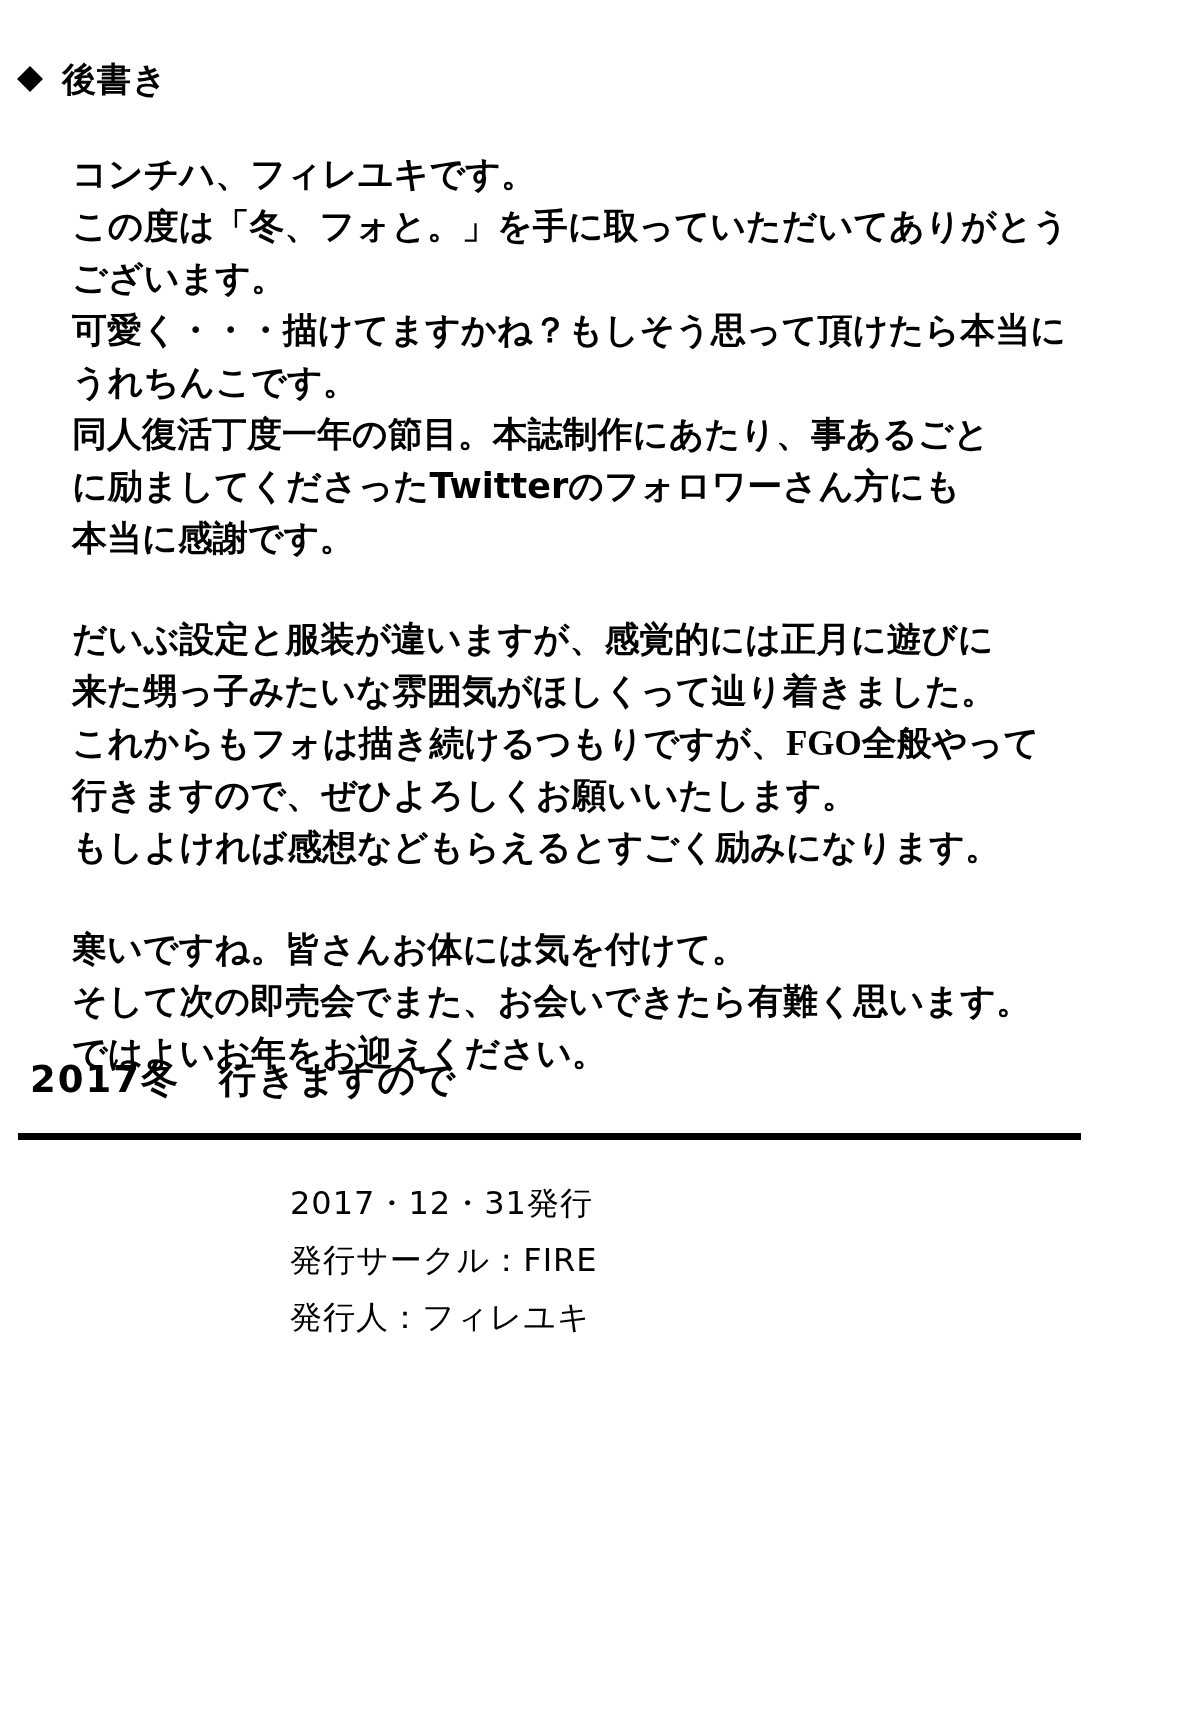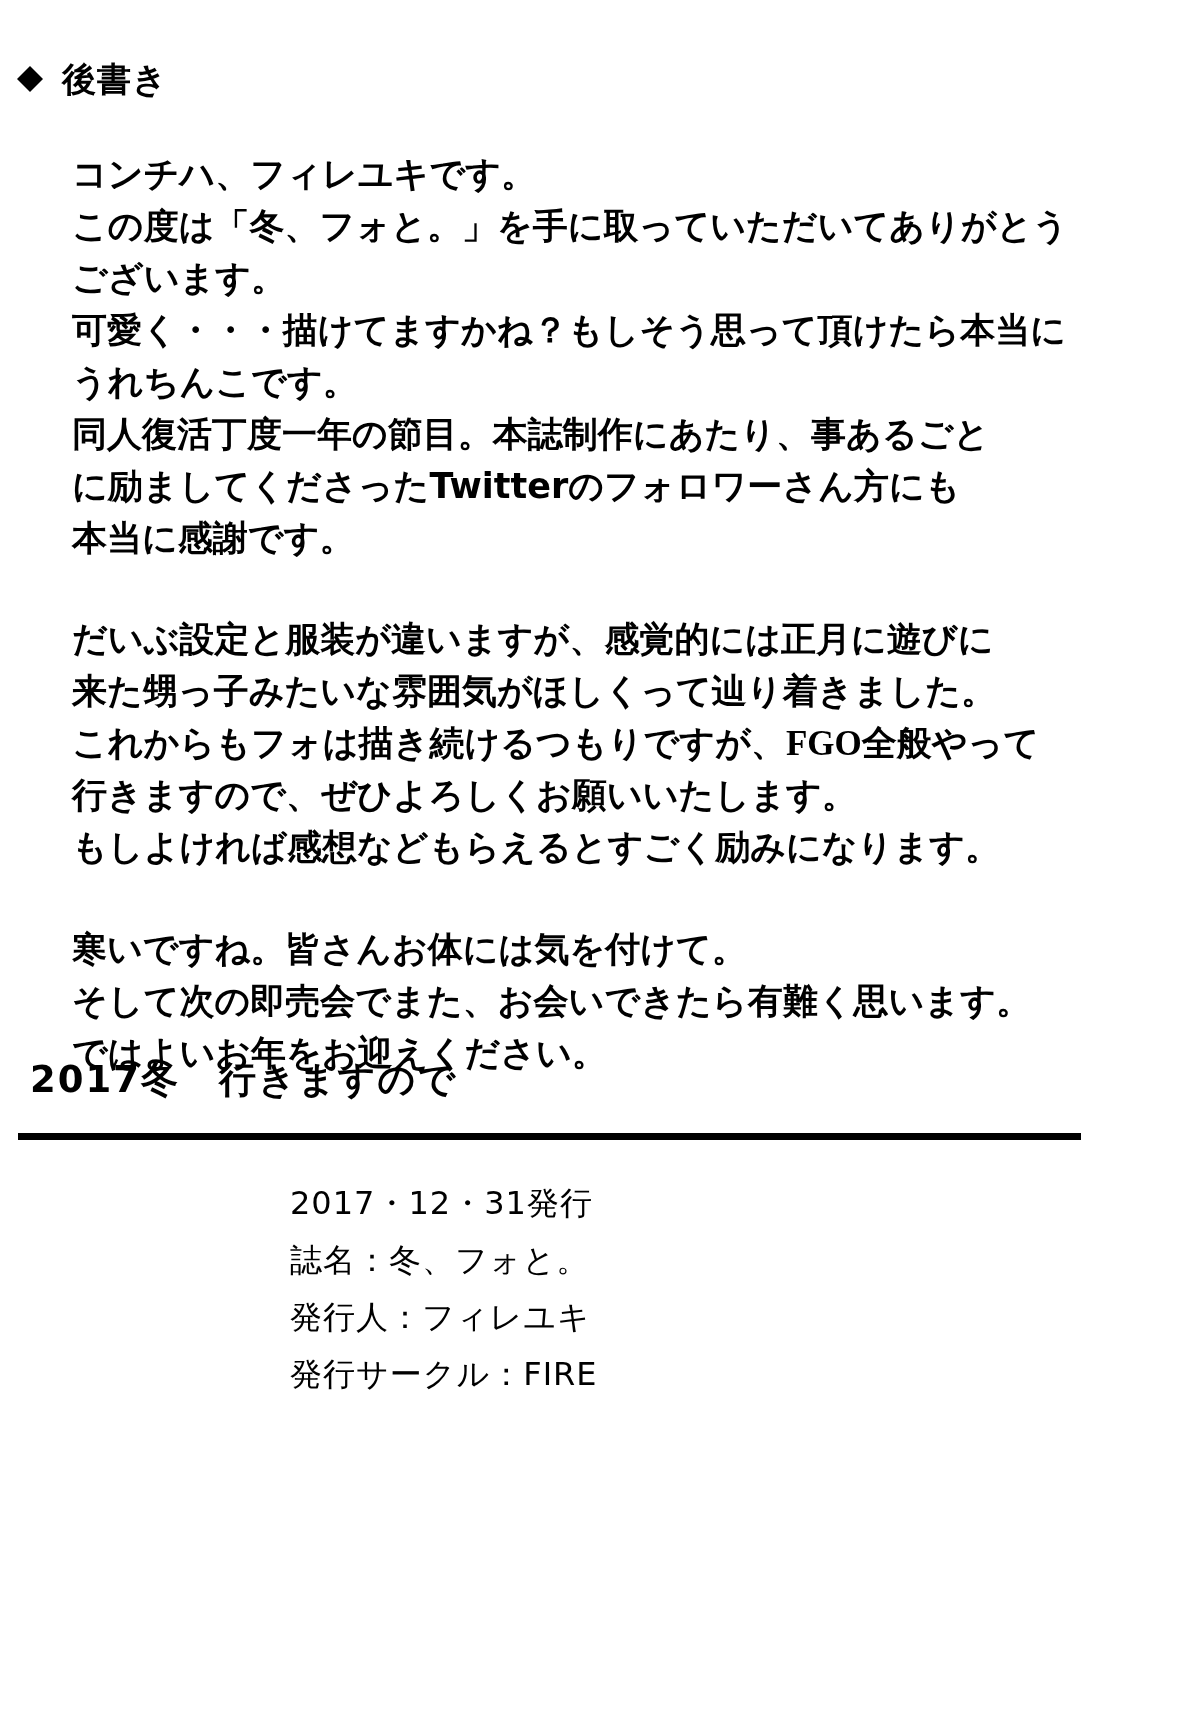--- a/index.html
+++ b/index.html
@@ -135,18 +135,17 @@
 そして次の即売会でまた、お会いできたら有難く思います。
 ではよいお年をお迎えください。</div>
   </div>
 
   <div class="signature">2017冬　行きますので</div>
 
   <div class="divider"></div>
 
   <div class="colophon">
     <div class="colophon-line">2017・12・31発行</div>
-    <div class="colophon-line">誌名：冬、フォと。</div>
+    <div class="colophon-line">発行サークル：FIRE</div>
     <div class="colophon-line">発行人：フィレユキ</div>
-    <div class="colophon-line">発行サークル：FIRE</div>
   </div>
 
 </div>
 
 </body></html>

